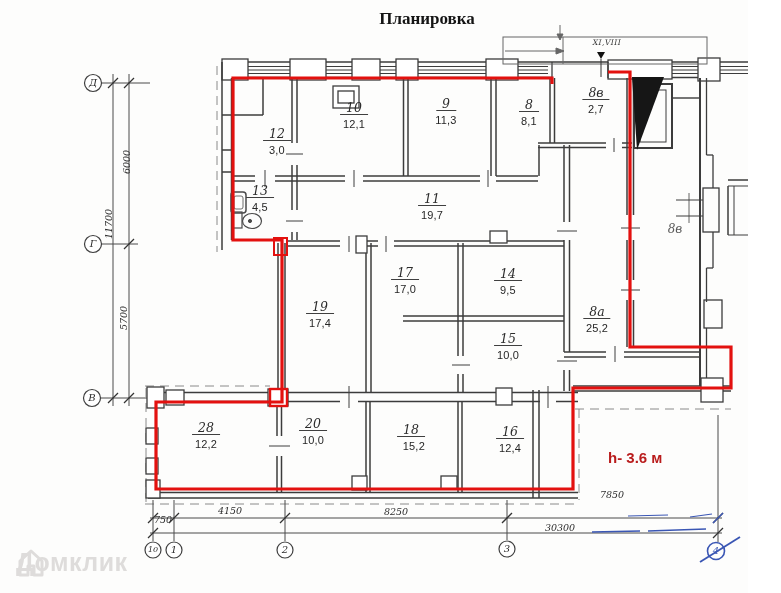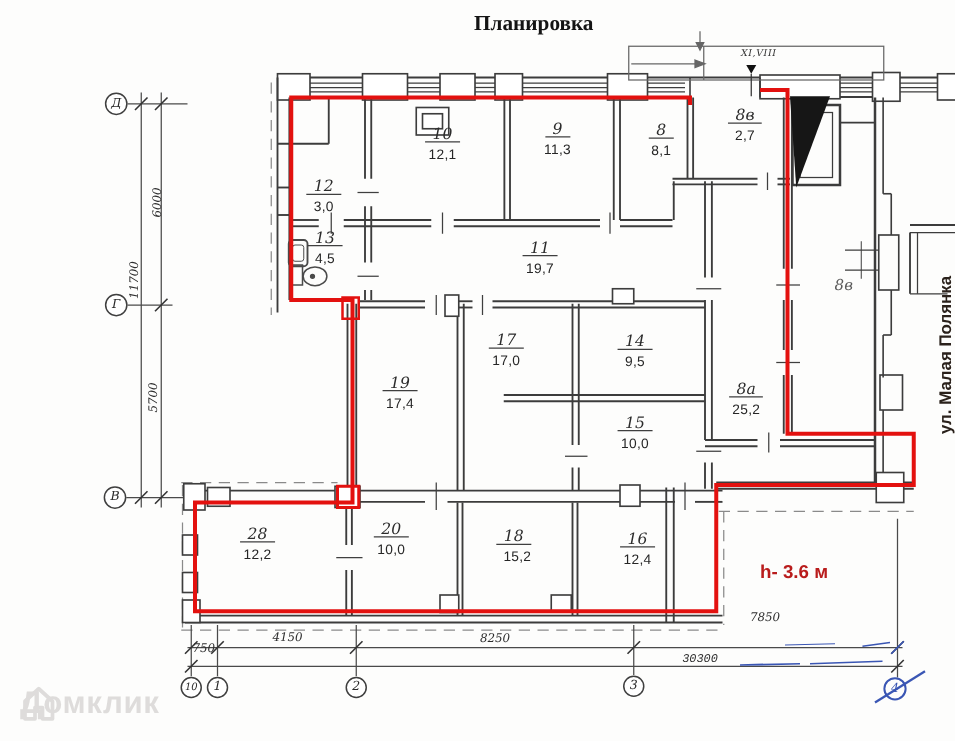--- a/index.html
+++ b/index.html
@@ -1,17 +1,17 @@
 <!DOCTYPE html>
 <html><head>
 <meta charset="utf-8">
 <style>
   html,body{margin:0;padding:0;background:#fff;}
   .stage{position:relative;width:748px;height:593px;background:#fdfdfc;overflow:hidden;
-         font-family:"Liberation Sans",sans-serif;padding-left:16px;}
+         font-family:"Liberation Sans",sans-serif;}
   .stage svg{position:absolute;left:0;top:0;}
   .t{position:absolute;white-space:nowrap;}
   .title{font:bold 17px "Liberation Serif",serif;color:#141414;transform:translateX(-50%);}
   .room-label{position:absolute;text-align:center;transform:translateX(-50%);z-index:4;}
   .room-label .rn{display:inline-block;font:italic 12.5px "DejaVu Serif",serif;color:#2c2c2c;
                   border-bottom:1.3px solid #3f3f3f;padding:0 6px;line-height:1.05;}
   .room-label .ra{display:block;font:11px "Liberation Sans",sans-serif;color:#262626;margin-top:2px;letter-spacing:.2px;}
   .room-label.ghost .rn{border-bottom:none;color:#5a5a5a;font-size:12px;}
   .dim{font:italic 9.5px "DejaVu Serif",serif;color:#2e2e2e;transform:translate(-50%,-50%);}
   .dim-v{font:italic 9.5px "DejaVu Serif",serif;color:#2e2e2e;transform:translate(-50%,-50%) rotate(-90deg);}
@@ -318,21 +318,21 @@
     <line x1="690" y1="517" x2="712" y2="514" stroke-width="1.2"></line>
     <line x1="592" y1="532" x2="640" y2="531" stroke-width="1.4"></line>
     <line x1="648" y1="531" x2="706" y2="529" stroke-width="1.4"></line>
     <line x1="700" y1="562" x2="740" y2="537" stroke-width="1.8"></line>
     <line x1="713" y1="523" x2="723" y2="513" stroke-width="1.4"></line>
   </g>
 </svg>
 
   <div class="t title" style="left:427px;top:9px;">Планировка</div>
 
-  <div class="room-label" style="left:259px;top:124px;margin-top:16px;"><span class="rn">12</span><span class="ra">3,0</span></div>
+  <div class="room-label" style="left:277px;top:124px;"><span class="rn">12</span><span class="ra">3,0</span></div>
   <div class="room-label" style="left:260px;top:181px;"><span class="rn">13</span><span class="ra">4,5</span></div>
   <div class="room-label" style="left:354px;top:98px;"><span class="rn">10</span><span class="ra">12,1</span></div>
   <div class="room-label" style="left:446px;top:94px;"><span class="rn">9</span><span class="ra">11,3</span></div>
   <div class="room-label" style="left:529px;top:95px;"><span class="rn">8</span><span class="ra">8,1</span></div>
   <div class="room-label" style="left:596px;top:83px;"><span class="rn">8в</span><span class="ra">2,7</span></div>
   <div class="room-label" style="left:432px;top:189px;"><span class="rn">11</span><span class="ra">19,7</span></div>
   <div class="room-label" style="left:320px;top:297px;"><span class="rn">19</span><span class="ra">17,4</span></div>
   <div class="room-label" style="left:405px;top:263px;"><span class="rn">17</span><span class="ra">17,0</span></div>
   <div class="room-label" style="left:508px;top:264px;"><span class="rn">14</span><span class="ra">9,5</span></div>
   <div class="room-label" style="left:508px;top:329px;"><span class="rn">15</span><span class="ra">10,0</span></div>
@@ -352,21 +352,21 @@
   <div class="t axis" style="left:507px;top:549px;">3</div>
   <div class="t axis blue" style="left:716px;top:551px;">4</div>
 
   <div class="t dim-v" style="left:126px;top:162px;">6000</div>
   <div class="t dim-v" style="left:108px;top:224px;">11700</div>
   <div class="t dim-v" style="left:123px;top:318px;">5700</div>
   <div class="t dim" style="left:163px;top:519px;">750</div>
   <div class="t dim" style="left:230px;top:510px;">4150</div>
   <div class="t dim" style="left:396px;top:511px;">8250</div>
   <div class="t dim" style="left:612px;top:494px;font-style:italic;">7850</div>
-  <div class="t dim" style="left:560px;top:527px;font-family:Liberation Mono, monospace;">30300</div>
+  <div class="t dim" style="left:560px;top:527px;">30300</div>
 
   <div class="t entr" style="left:607px;top:38px;">XI,VIII</div>
   <div class="t hnote" style="left:608px;top:449px;">h- 3.6 м</div>
   <div class="t street-v" style="left:756px;top:284px;">ул. Малая Полянка</div>
 
   <div class="wm">
     <svg width="30" height="30" viewBox="0 0 30 30">
       <path d="M4,13 L15,3 L26,13 L26,27 L18,27 L18,18 L12,18 L12,27 L4,27 Z" fill="none" stroke="#d4d2d0" stroke-width="3" stroke-linejoin="round"></path>
     </svg>
     <span class="wm-text">Домклик</span>

